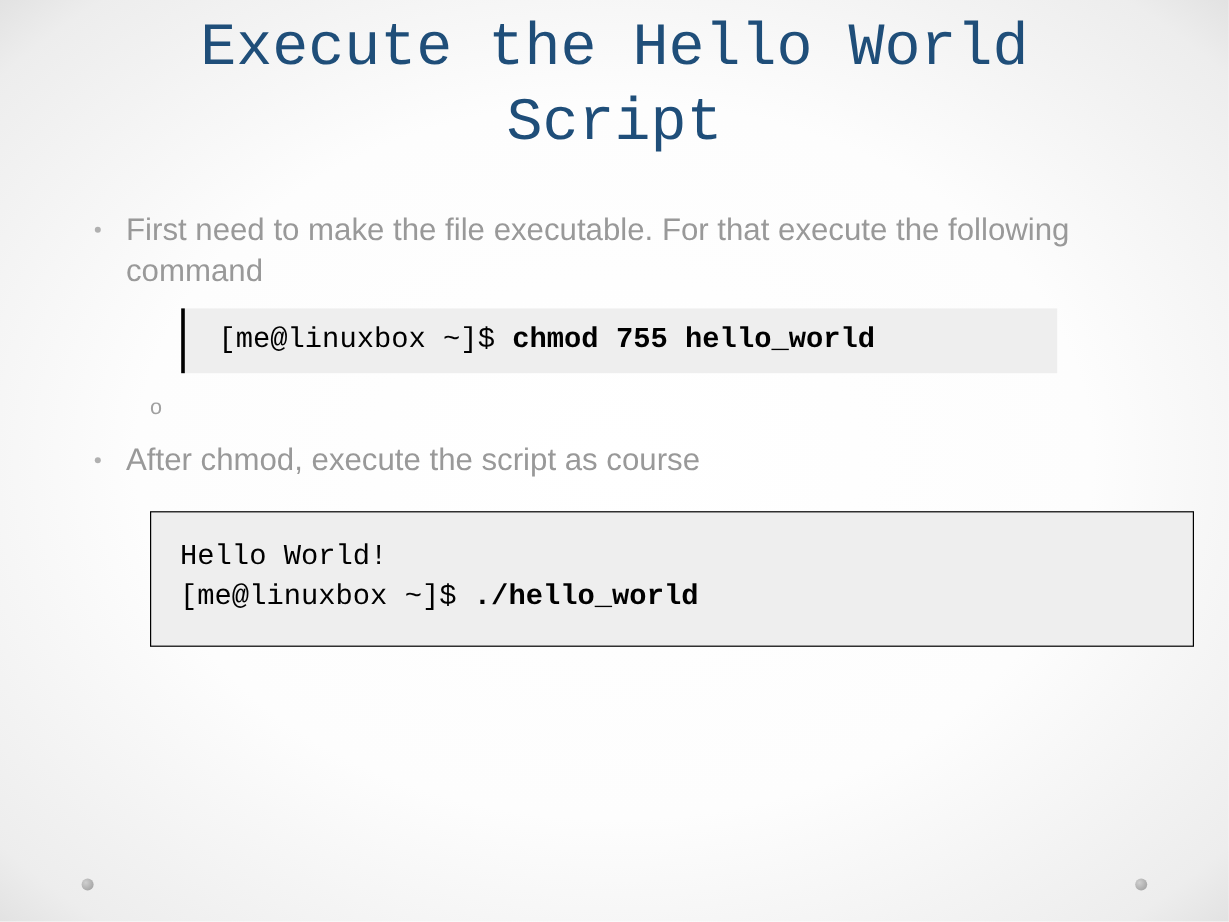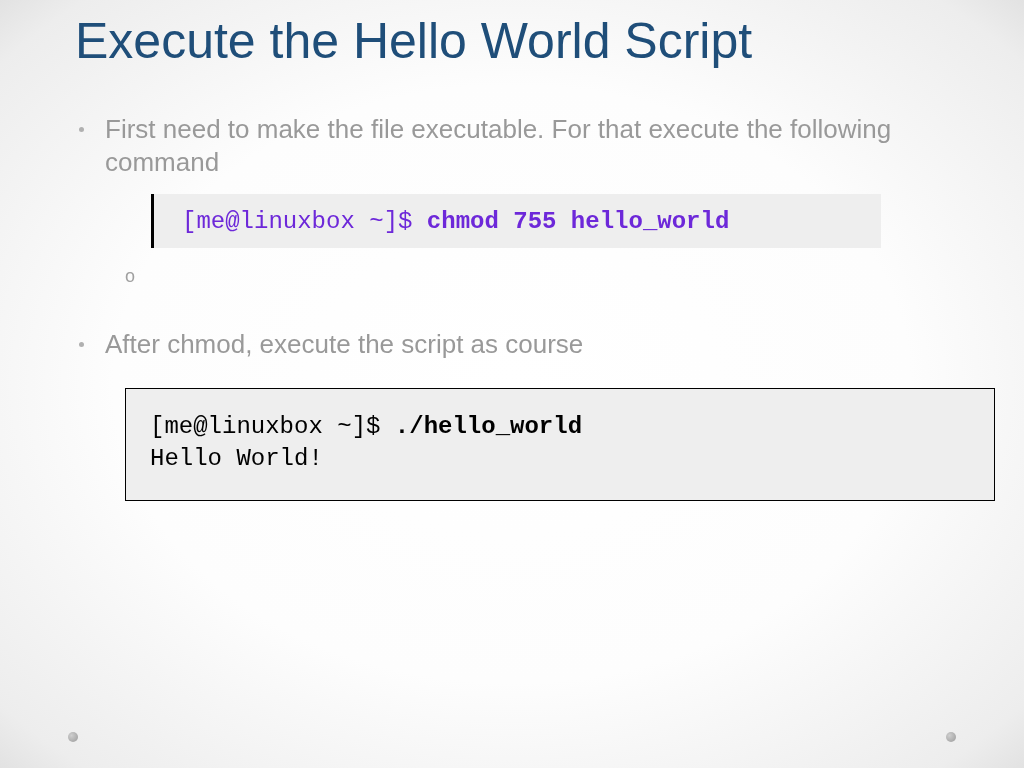--- a/index.html
+++ b/index.html
@@ -14,40 +14,40 @@
     color: #9e9e9e;
     position: relative;
   }
   .slide {
     width: 100%;
     height: 100%;
     padding: 10px 75px 0 75px;
     position: relative;
   }
   .title {
-    font-family: Liberation Sans, sans-serif;
+    font-family: Liberation Mono, monospace;
     color: #1f4e79;
     font-weight: 400;
     font-size: 50px;
+    text-align: center;
     line-height: 1.25;
     margin-bottom: 40px;
   }
   ul.top-list {
     list-style: none;
     padding-left: 0;
   }
   ul.top-list > li {
     position: relative;
     padding-left: 30px;
     font-size: 26px;
     line-height: 1.3;
     color: #999999;
     font-weight: 300;
     margin-bottom: 10px;
-    margin-top: 24px;
   }
   ul.top-list > li .bullet-dot {
     position: absolute;
     left: 4px;
     top: 14px;
     width: 5px;
     height: 5px;
     border-radius: 50%;
     background: #b0b0b0;
   }
@@ -78,21 +78,21 @@
     height: 54px;
     background: #eeeeee;
     border-left: 3px solid #000;
     display: flex;
     align-items: center;
     padding-left: 28px;
   }
   .term-block-1 .mono {
     font-family: "Courier New", monospace;
     font-size: 24px;
-    color: #6d28d9;
+    color: #000000;
     white-space: pre;
   }
   .term-block-1 .mono .bold { font-weight: bold; }
   .spacer { height: 40px; }
   .term-block-2 {
     margin: 26px 0 0 20px;
     width: 870px;
     background: #eeeeee;
     border: 1px solid #000;
     padding: 22px 24px 24px 24px;
@@ -141,22 +141,22 @@
   </ul>
 
   <div class="spacer"></div>
 
   <ul class="top-list">
     <li>
       <span class="bullet-dot"></span>
       <span>After chmod, execute the script as course</span>
 
       <div class="term-block-2">
+        <div class="mono">Hello World!</div>
         <div class="mono"><span>[me@linuxbox ~]$ </span><span class="bold">./hello_world</span></div>
-        <div class="mono">Hello World!</div>
       </div>
     </li>
   </ul>
 
   <div class="deco-circle deco-left"></div>
   <div class="deco-circle deco-right"></div>
 
 </div>
 
 </body></html>

